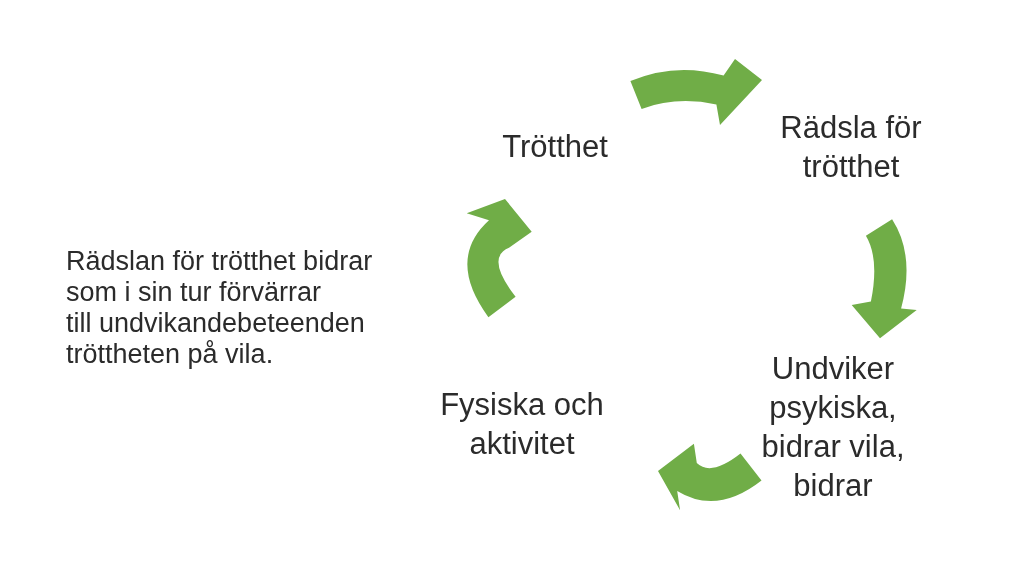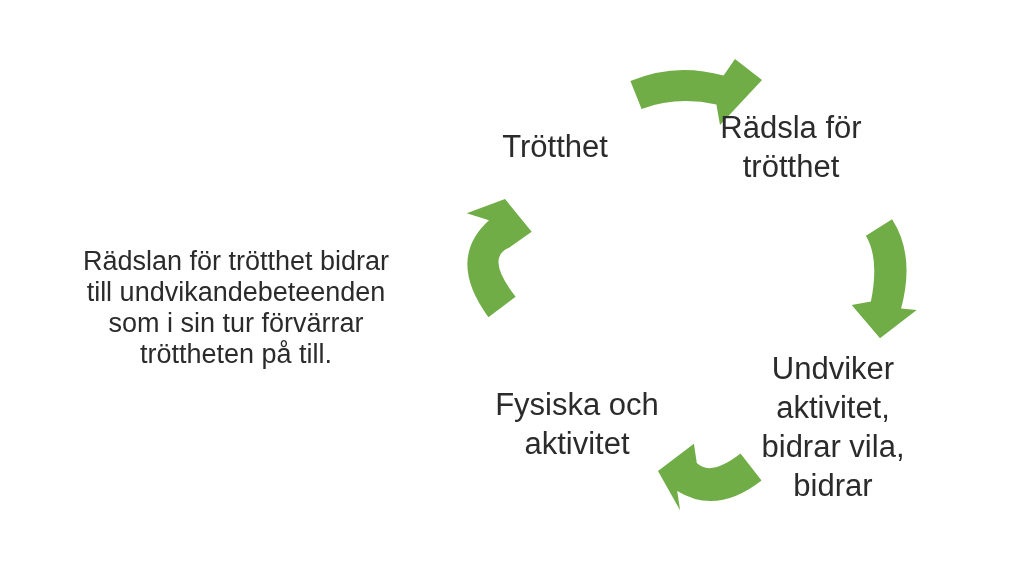--- a/index.html
+++ b/index.html
@@ -13,55 +13,54 @@
   }
   .desc {
     position: absolute;
     left: 66px;
     top: 219px;
     width: 340px;
     font-size: 27px;
     line-height: 31px;
     color: var(--text, #2b2b2b);
     letter-spacing: 0px;
-    text-align: center;
   }
   .desc .line { display: block; white-space: nowrap; }
   .arrows-svg {
     position: absolute;
     left: 0;
     top: 0;
     width: 1024px;
     height: 576px;
   }
   .node {
     position: absolute;
     transform: translate(-50%, -50%);
     text-align: center;
     font-size: 31px;
     line-height: 39px;
     color: var(--text, #2b2b2b);
     white-space: nowrap;
   }
   .node .line { display: block; }
   .node-trotthet  { left: 555px; top: 146px; }
-  .node-radsla    { left: 791px; top: 147px; }
+  .node-radsla    { left: 851px; top: 147px; }
   .node-undviker  { left: 833px; top: 427px; text-align: center; }
-  .node-fysiska   { left: 577px; top: 424px; }
+  .node-fysiska   { left: 522px; top: 424px; }
 </style>
 </head>
 <body style="--text: #2b2b2b; --bg: #ffffff;">
 
 <div class="slide">
 
   <p class="desc">
     <span class="line">Rädslan för trötthet bidrar</span>
+    <span class="line">som i sin tur förvärrar</span>
     <span class="line">till undvikandebeteenden</span>
-    <span class="line">som i sin tur förvärrar</span>
-    <span class="line">tröttheten på till.</span>
+    <span class="line">tröttheten på vila.</span>
   </p>
 
   <svg class="arrows-svg" viewBox="0 0 1024 576" xmlns="http://www.w3.org/2000/svg">
 
     <path d="M 630.4 81.1 Q 675 62 723.6 75.5 L 735 59 L 762 80 L 720 125 L 716.4 104.5 Q 677 96 641.6 108.9 Z" fill="#70ad47"></path>
 
     <path d="M 865.9 235.7 Q 879.6 258.6 870.9 301.4 L 851.7 305 L 880 338.3 L 916.7 310 L 901.1 308.6 Q 915.4 255.4 892.1 219.3 Z" fill="#70ad47"></path>
 
     <path d="M 740.5 453.6 Q 711 476.7 696.8 463.1 L 693.9 443.7 L 658 471 L 680.1 510.3 L 677.2 490.9 Q 717 515.3 761.5 480.4 Z" fill="#70ad47"></path>
 
@@ -72,21 +71,21 @@
     <span class="line">Trötthet</span>
   </div>
 
   <div class="node node-radsla">
     <span class="line">Rädsla för</span>
     <span class="line">trötthet</span>
   </div>
 
   <div class="node node-undviker">
     <span class="line">Undviker</span>
-    <span class="line">aktivitet,</span>
+    <span class="line">psykiska,</span>
     <span class="line">bidrar vila,</span>
     <span class="line">bidrar</span>
   </div>
 
   <div class="node node-fysiska">
     <span class="line">Fysiska och</span>
     <span class="line">aktivitet</span>
   </div>
 
 </div>

